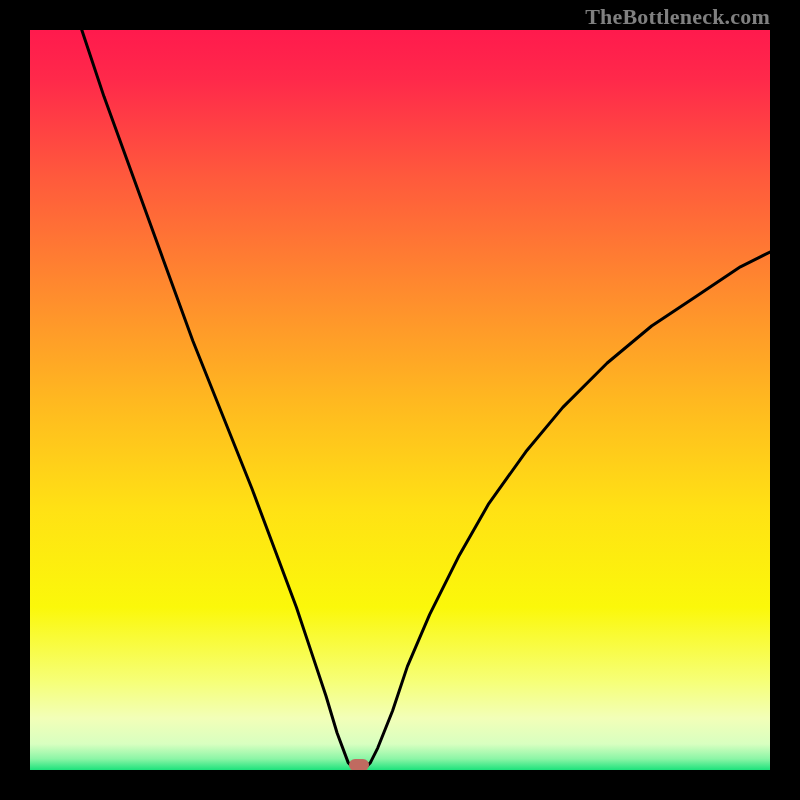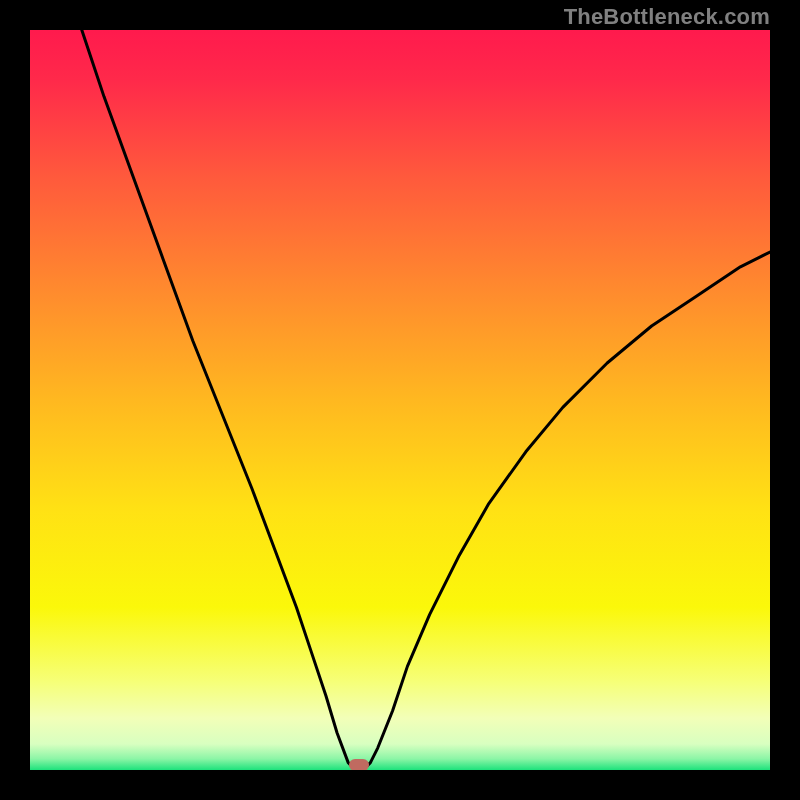--- a/index.html
+++ b/index.html
@@ -31,21 +31,21 @@
     inset: 0;
   }
   .curve {
     position: absolute;
     inset: 0;
   }
   .watermark {
     position: absolute;
     top: 4px;
     right: 30px;
-    font-family: Liberation Sans, sans-serif;
+    font-family: Liberation Serif, serif;
     font-size: 22px;
     font-weight: 600;
     color: #808080;
     letter-spacing: 0.2px;
   }
   .dot {
     position: absolute;
     width: 20px;
     height: 12px;
     border-radius: 6px;

